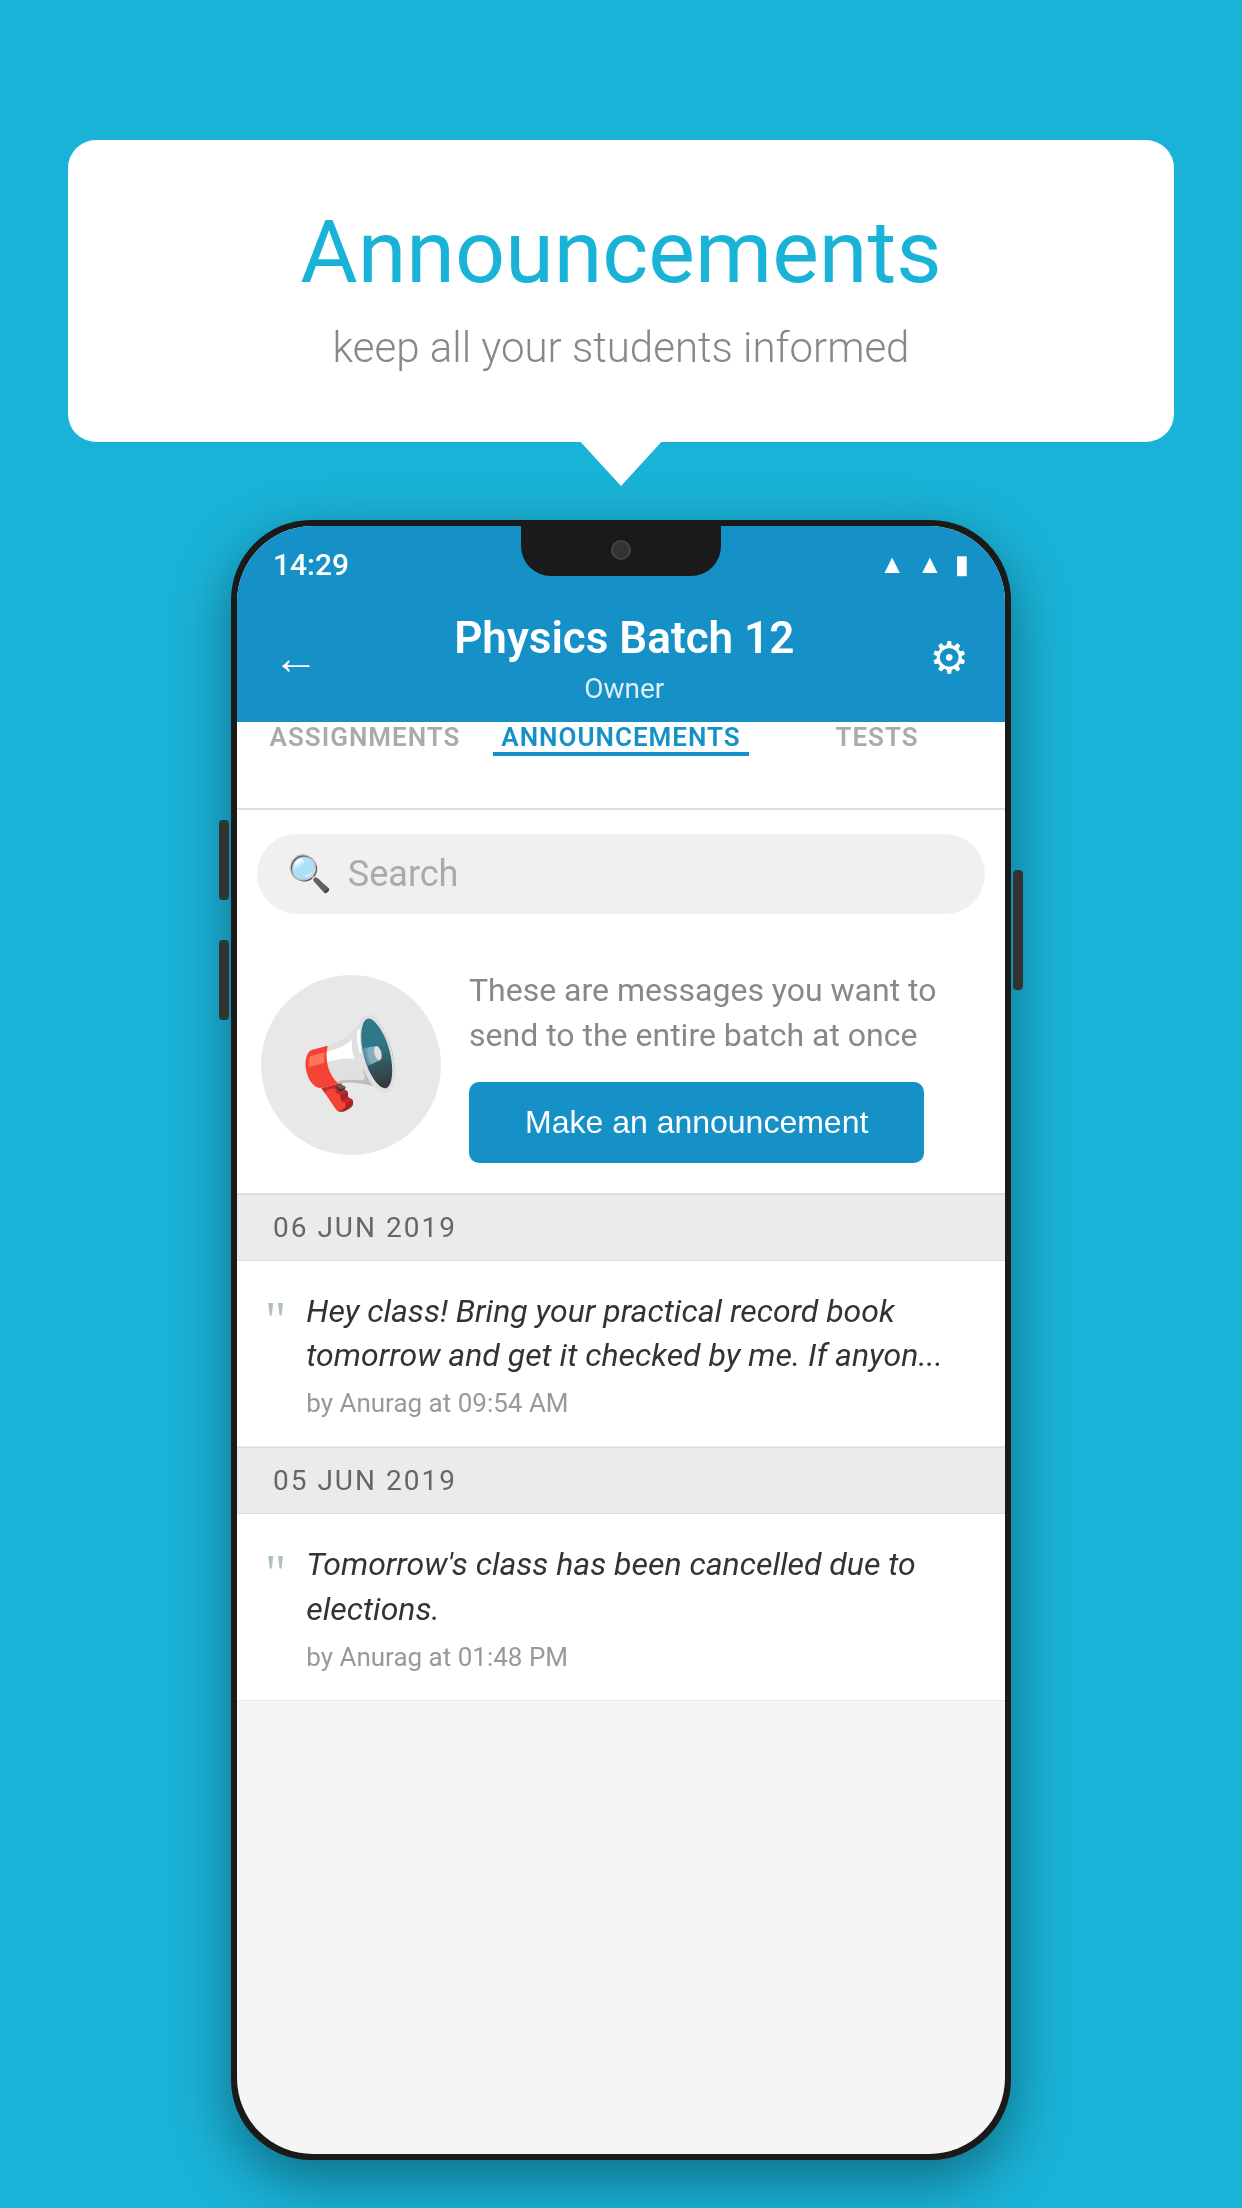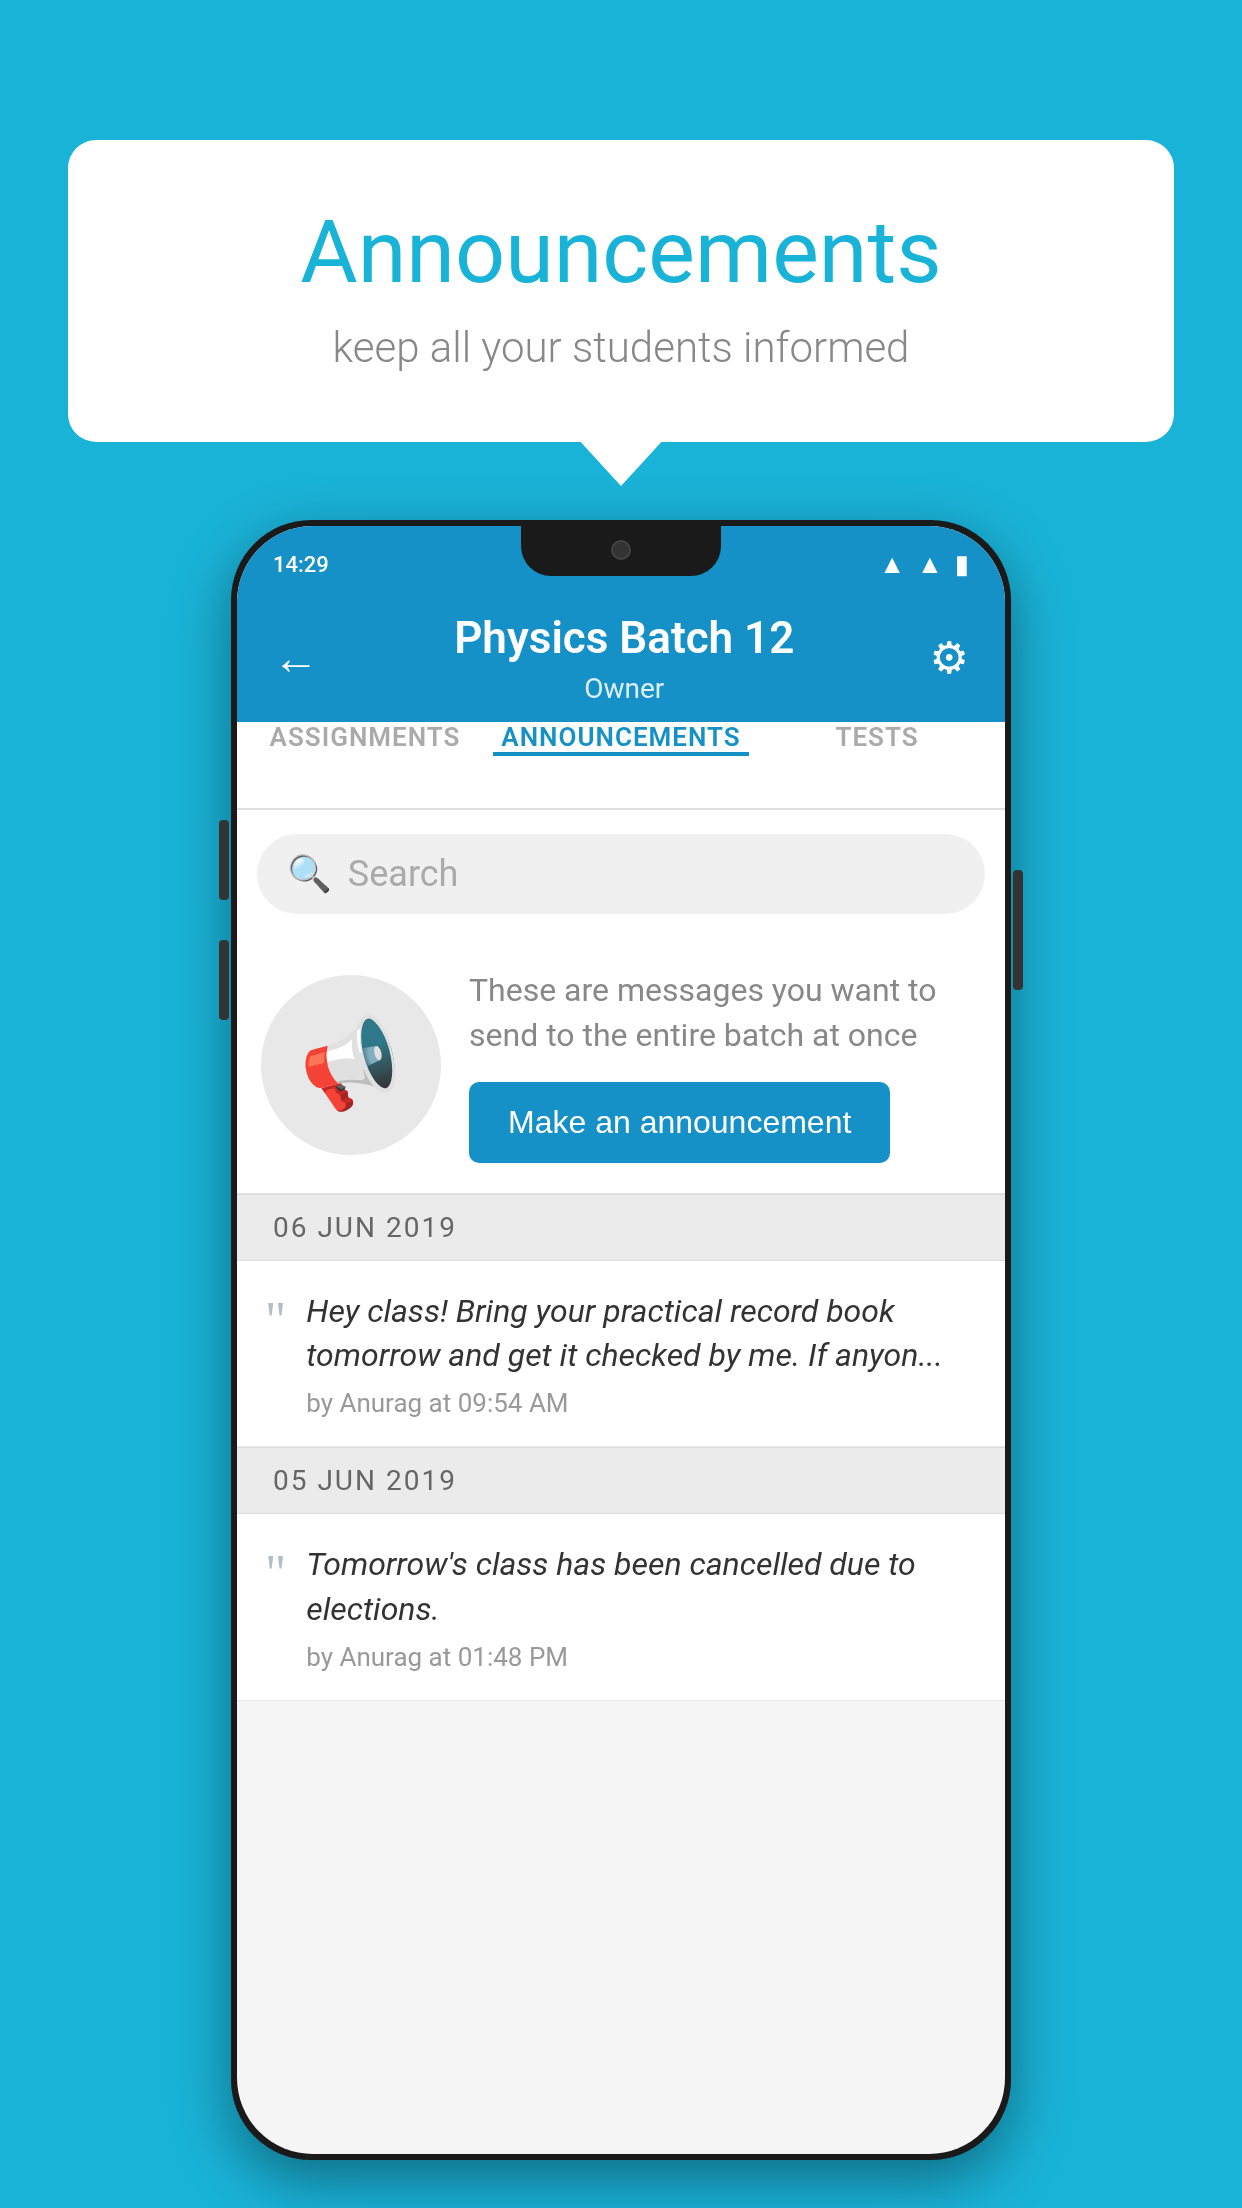--- a/index.html
+++ b/index.html
@@ -109,21 +109,21 @@
       background: #1591c7;
       display: flex;
       align-items: center;
       justify-content: space-between;
       padding: 0 36px;
       padding-top: 8px;
     }
 
     .status-time {
       color: white;
-      font-size: 22px;
+      font-size: 30px;
       font-weight: 500;
     }
 
     .status-icons {
       display: flex;
       align-items: center;
       gap: 12px;
     }
 
     .wifi-icon, .signal-icon, .battery-icon {
@@ -260,21 +260,21 @@
       font-size: 32px;
       line-height: 1.4;
       margin-bottom: 24px;
     }
 
     .make-announcement-btn {
       background: #1591c7;
       color: white;
       border: none;
       border-radius: 10px;
-      padding: 22px 39px;
+      padding: 22px 56px;
       font-size: 32px;
       cursor: pointer;
       font-weight: 400;
     }
 
     
     .date-separator {
       background: #ebebeb;
       padding: 16px 36px;
       font-size: 28px;

